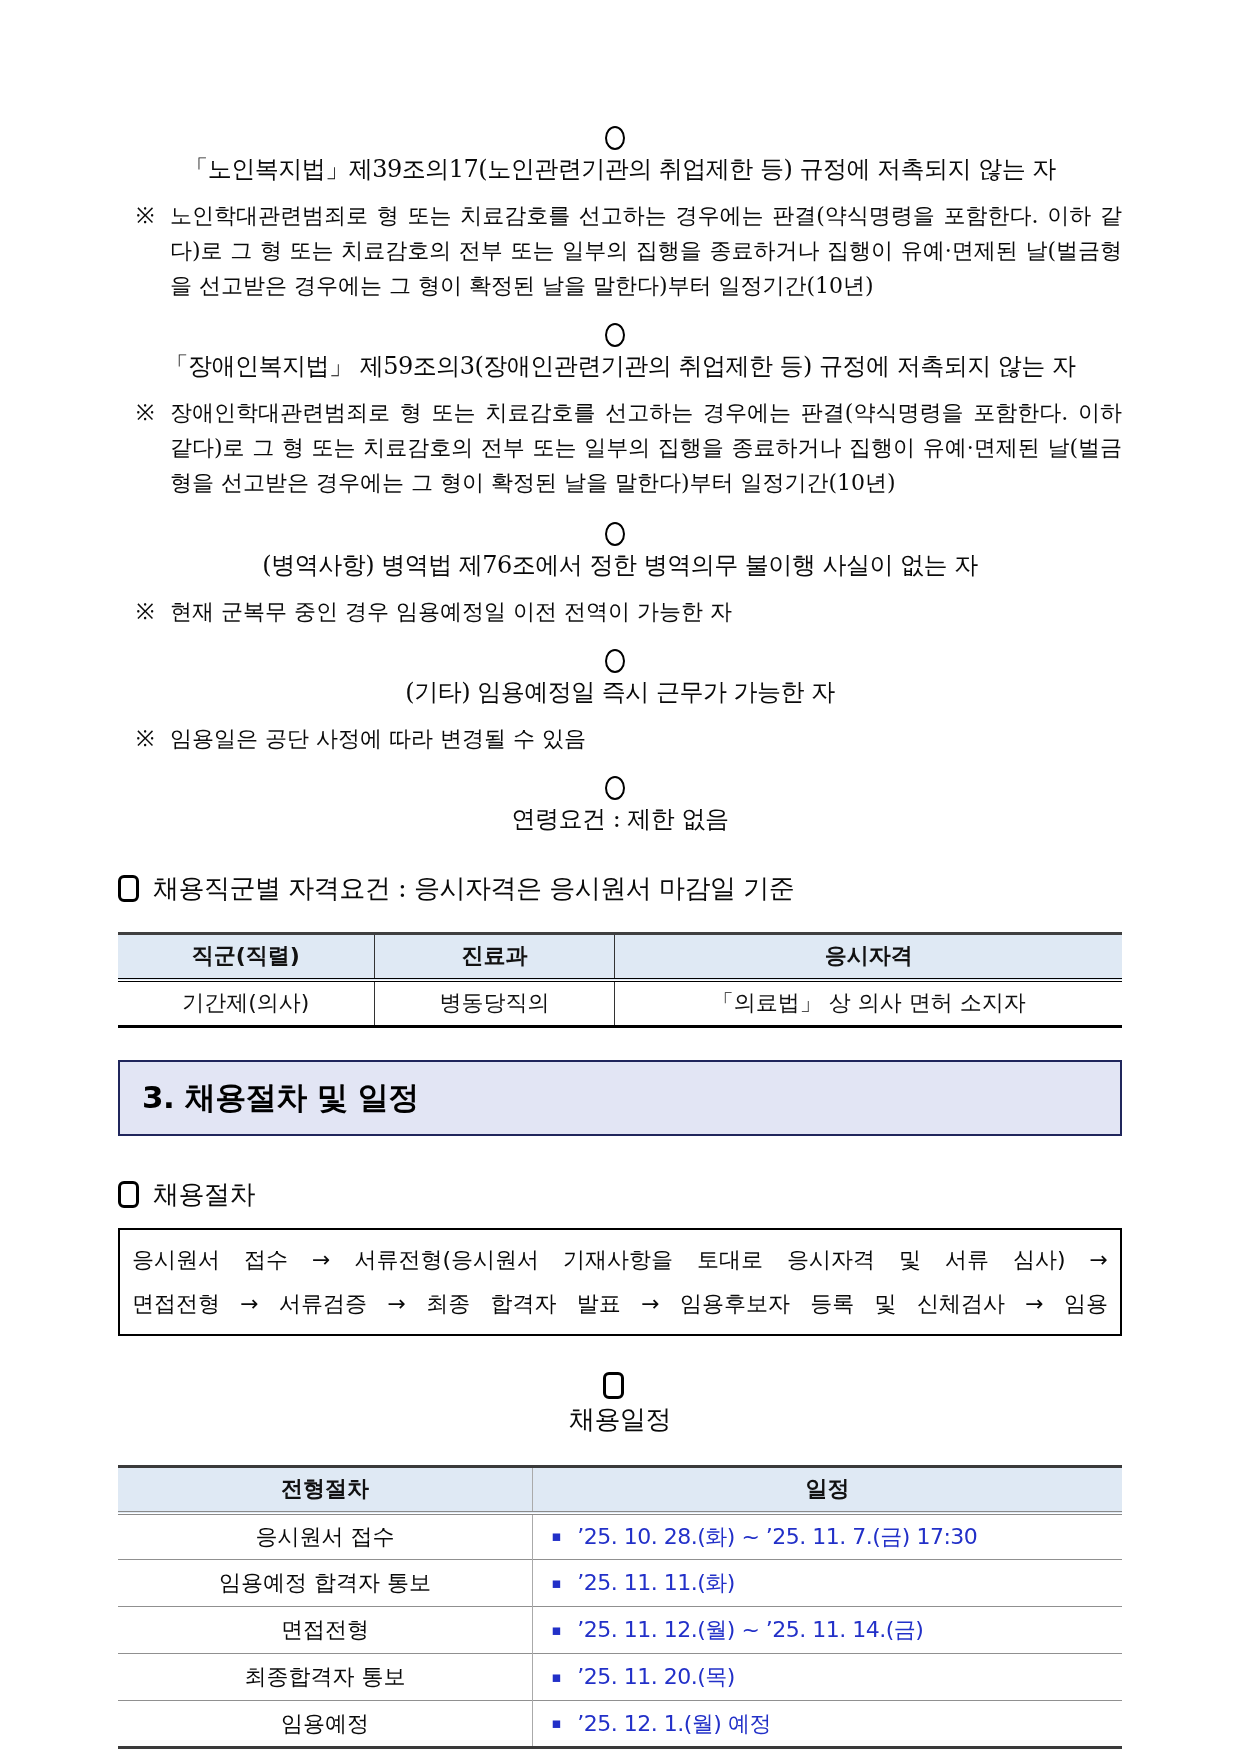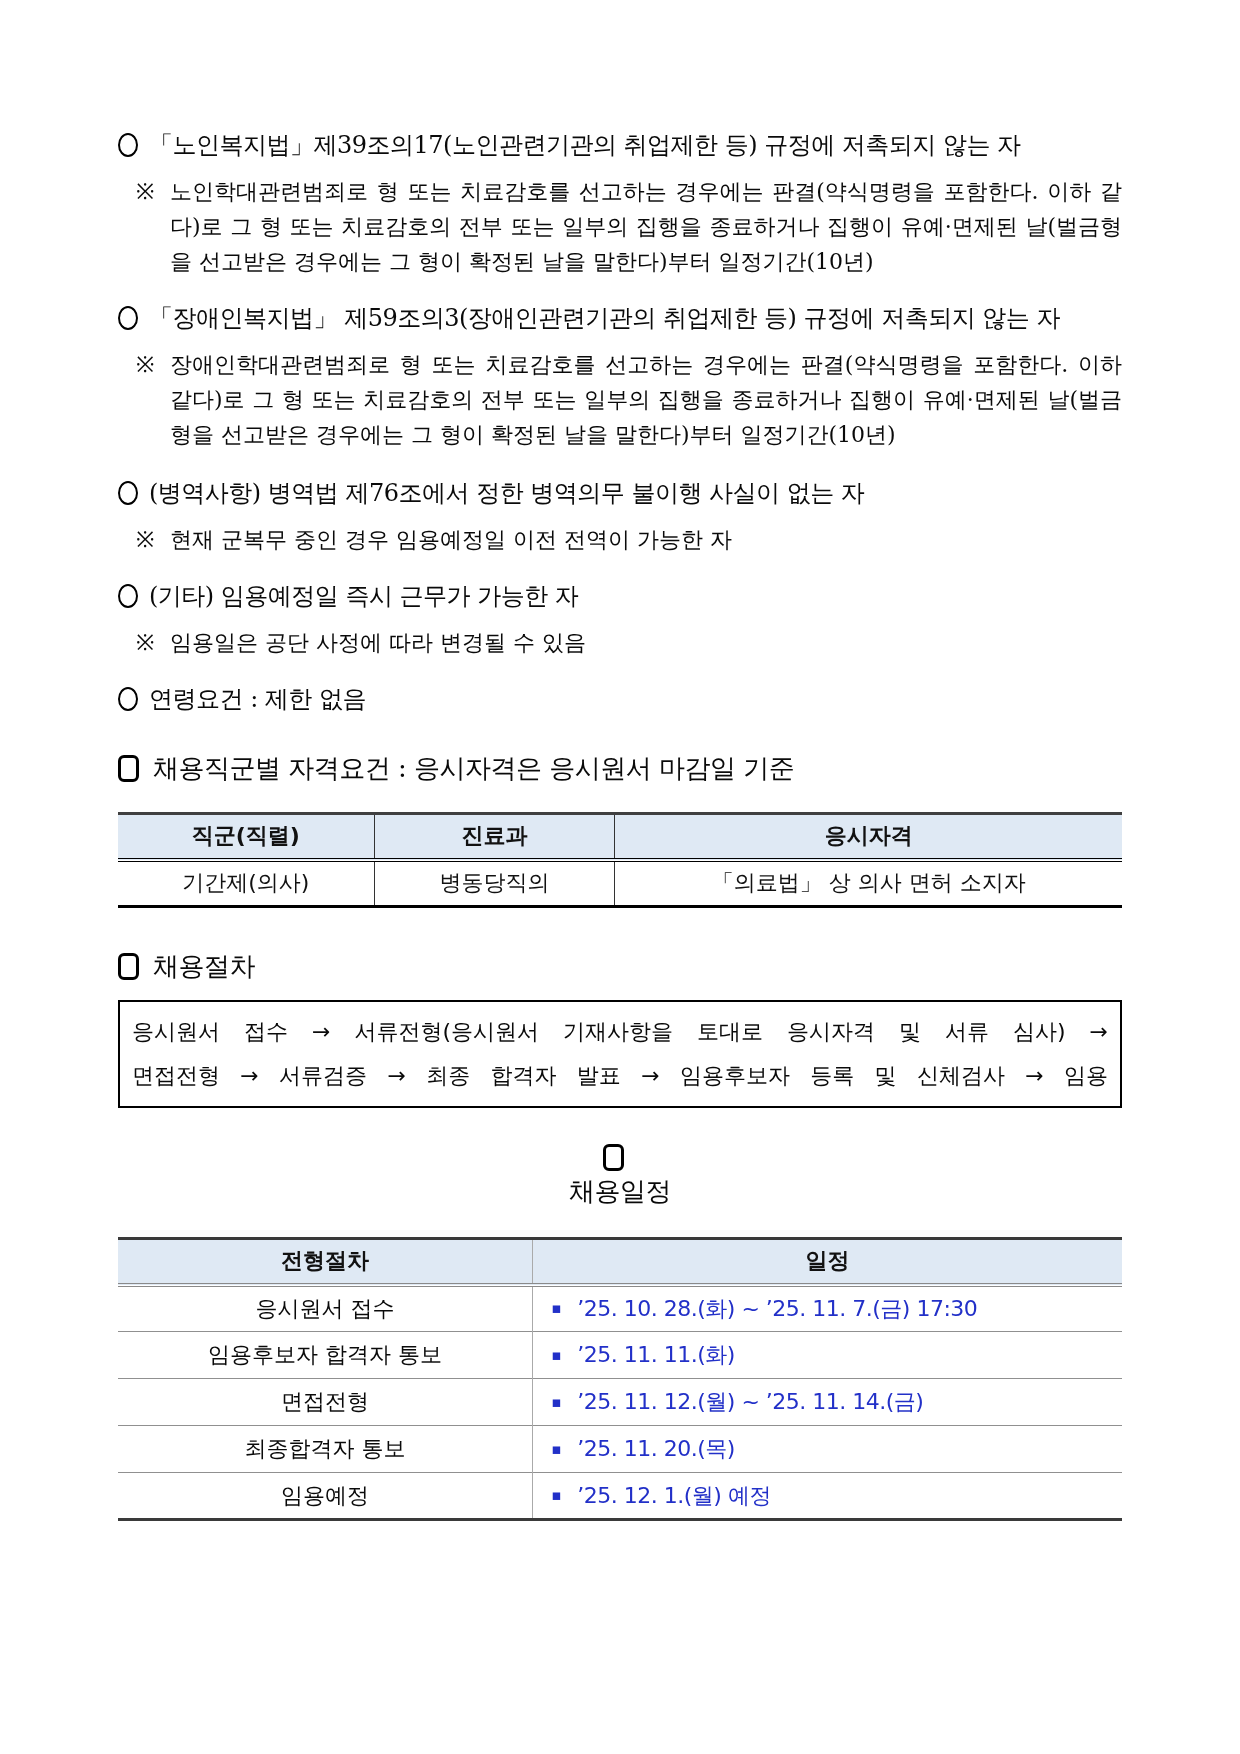--- a/index.html
+++ b/index.html
@@ -6,21 +6,21 @@
   html,body { background:#888; }
   .page {
     width:1240px; height:1754px; background:#ffffff; margin:0 auto;
     font-family:"DejaVu Serif", serif; color:#111;
     padding:126px 118px 0 118px; overflow:hidden;
   }
   
   .req-item { margin-top:0; }
   .req-title {
     display:flex; align-items:center; font-size:24px; letter-spacing:-0.5px;
-    white-space:nowrap; line-height:38px; color:#0a0a0a;
+    white-space:nowrap; line-height:38px; color:#0a0a0a;flex-direction:column;
   }
   .circle-marker {
     flex:0 0 auto; width:20px; height:24px; border:2px solid #000;
     border-radius:50%; margin-right:11px; background:#fff;
   }
   .req-note {
     display:flex; margin:10px 0 0 18px; font-size:22px; line-height:35px;
     color:#0a0a0a;
   }
   .note-marker { flex:0 0 34px; }
@@ -161,20 +161,23 @@
       <th>응시자격</th>
     </tr>
     <tr>
       <td>기간제(의사)</td>
       <td>병동당직의</td>
       <td>「의료법」 상 의사 면허 소지자</td>
     </tr>
   </tbody>
     </table>
 
+  <div class="section-banner">
+    <span>3. 채용절차 및 일정</span>
+  </div>
 
   <div class="sub-heading heading-proc">
     <span class="checkbox-marker"></span>
     <span>채용절차</span>
   </div>
 
   <div class="flow-box">
     <div class="flow-line">응시원서 접수 → 서류전형(응시원서 기재사항을 토대로 응시자격 및 서류 심사) →</div>
     <div class="flow-line">면접전형 → 서류검증 → 최종 합격자 발표 → 임용후보자 등록 및 신체검사 → 임용</div>
   </div>
@@ -197,21 +200,21 @@
     <tr>
       <td class="step-cell">응시원서 접수</td>
       <td class="date-cell">
         <span class="date-inner">
               <span class="date-bullet">▪</span>
               <span class="date-text">’25. 10. 28.(화) ~ ’25. 11. 7.(금) 17:30</span>
             </span>
       </td>
     </tr>
     <tr>
-      <td class="step-cell">임용후보자 합격자 통보</td>
+      <td class="step-cell">임용예정 합격자 통보</td>
       <td class="date-cell">
         <span class="date-inner">
               <span class="date-bullet">▪</span>
               <span class="date-text">’25. 11. 11.(화)</span>
             </span>
       </td>
     </tr>
     <tr>
       <td class="step-cell">면접전형</td>
       <td class="date-cell">

